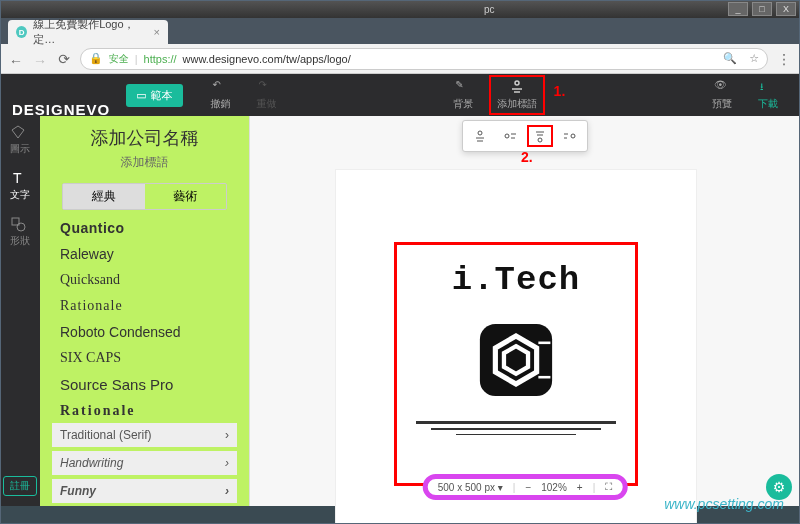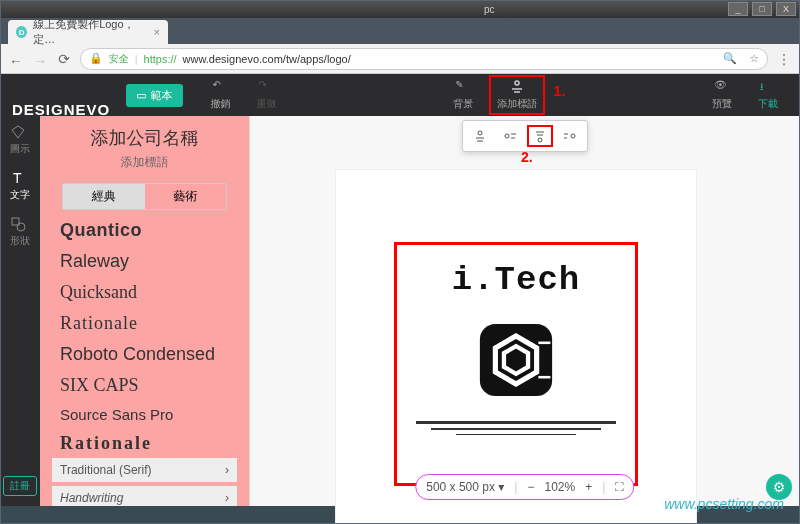--- a/index.html
+++ b/index.html
@@ -35,28 +35,28 @@
 .red-label { position:absolute; color:red; font-weight:bold; font-size:14px; }
 
 
 .left-rail { position:absolute; left:0; top:116px; bottom:18px; width:40px; background:#2c2c2e; display:flex; flex-direction:column; align-items:center; padding-top:8px; gap:14px; }
 .rail-item { color:#888; font-size:10px; display:flex; flex-direction:column; align-items:flex-start; gap:2px; }
 .rail-item.active { color:#fff; }
 .rail-item svg { width:16px; height:16px; }
 .register-btn { margin-top:auto; margin-bottom:10px; border:1px solid #1abc9c; color:#1abc9c; border-radius:3px; padding:2px 6px; font-size:10px; }
 
 
-.side-panel { position:absolute; left:40px; top:116px; bottom:18px; width:210px; background:#fca5a5; border-right:1px solid #ddd; display:flex; flex-direction:column; padding:10px 12px; overflow:hidden; }
+.side-panel { position:absolute; left:40px; top:116px; bottom:18px; width:210px; background:#bef264; border-right:1px solid #ddd; display:flex; flex-direction:column; padding:10px 12px; overflow:hidden; }
 .company-name { text-align:center; font-size:18px; color:#333; }
 .tagline { text-align:center; font-size:12px; color:#666; margin-top:4px; margin-bottom:12px; }
 .tab-row { display:flex; border:1px solid #ccc; border-radius:2px; margin:0 10px 10px; }
 .tab-row div { flex:1; text-align:center; padding:4px 0; font-size:12px; }
 .tab-row .active { background:#ddd; }
 .font-list { display:flex; flex-direction:column; gap:10px; padding-left:8px; }
-.font-item { font-size:18px; color:#333; }
+.font-item { font-size:14px; color:#333; }
 .f-quantico { font-family: Impact, sans-serif; font-weight:bold; letter-spacing:0.5px; }
 .f-quicksand { font-family: Verdana; }
 .f-raleway { font-family: Helvetica; font-weight:300; }
 .f-rationale { font-family: "Arial Narrow"; letter-spacing:1px; }
 .f-roboto { font-family: Arial; }
 .f-sixcaps { font-family: "Arial Narrow"; text-transform:uppercase; letter-spacing:0px; font-stretch:condensed; }
 .f-source { font-family: Helvetica; font-size:15px; }
 .f-wallpoet { font-family: Impact; letter-spacing:2px; font-weight:bold; }
 .cat-row { background:#eee; padding:5px 8px; font-size:12px; color:#555; display:flex; justify-content:space-between; margin-top:4px; }
 .cat-row.italic { font-style:italic; font-family: cursive; }
@@ -72,21 +72,21 @@
 .logo-box { position:absolute; top:72px; left:58px; width:244px; height:244px; border:3px solid red; display:flex; flex-direction:column; align-items:center; padding:16px 10px; }
 .logo-text { font-family:"Courier New",monospace; font-weight:bold; font-size:34px; letter-spacing:1px; color:#111; }
 .hexicon { margin-top:18px; }
 .lines { margin-top:14px; width:200px; }
 .lines div { height:2px; background:#333; margin:4px auto; }
 .lines div:nth-child(1){ width:200px; height:3px;}
 .lines div:nth-child(2){ width:170px; height:2px;}
 .lines div:nth-child(3){ width:120px; height:1px;}
 
 
-.bottom-bar { position:absolute; bottom:6px; left:50%; transform:translateX(-50%); background:#fff; border:1px solid #d946ef; border-radius:14px; height:26px; display:flex; align-items:center; padding:0 10px; gap:10px; font-size:12px; color:#555; }
+.bottom-bar { position:absolute; bottom:6px; left:50%; transform:translateX(-50%); background:#fff; border:5px solid #d946ef; border-radius:14px; height:26px; display:flex; align-items:center; padding:0 10px; gap:10px; font-size:10px; color:#555; }
 .gear-fab { position:absolute; right:8px; bottom:6px; width:26px; height:26px; border-radius:50%; background:#1abc9c; color:#fff; display:flex; align-items:center; justify-content:center; font-size:14px; }
 
 
 .watermark { position:absolute; right:16px; bottom:12px; text-align:right; font-family:"Comic Sans MS",cursive; color:#3bb5c9; font-style:italic; pointer-events:none; }
 .watermark .l1 { font-size:20px; }
 .watermark .l2 { font-size:14px; }
 
 
 .frame { position:absolute; inset:0; border:1px solid #567; pointer-events:none; }
 </style>

